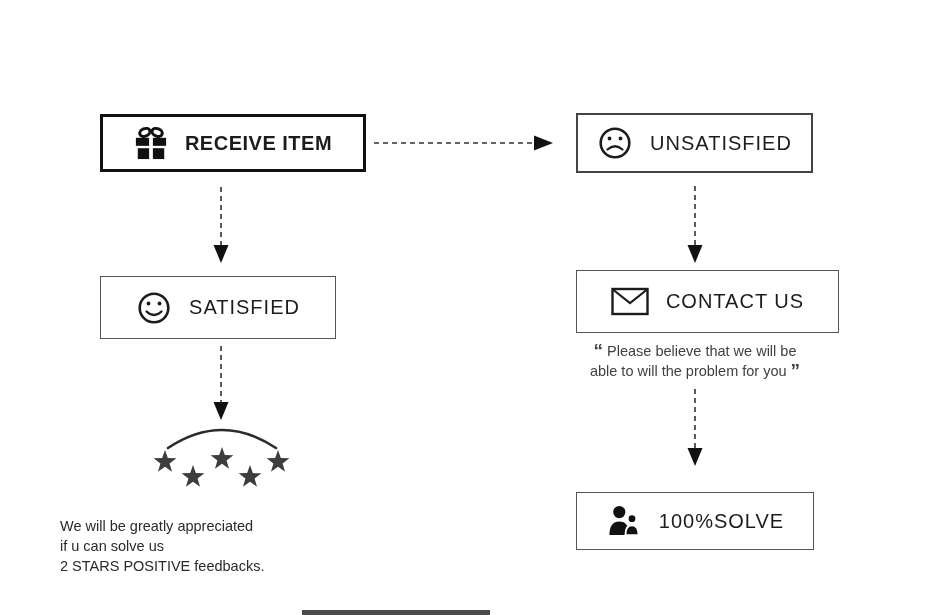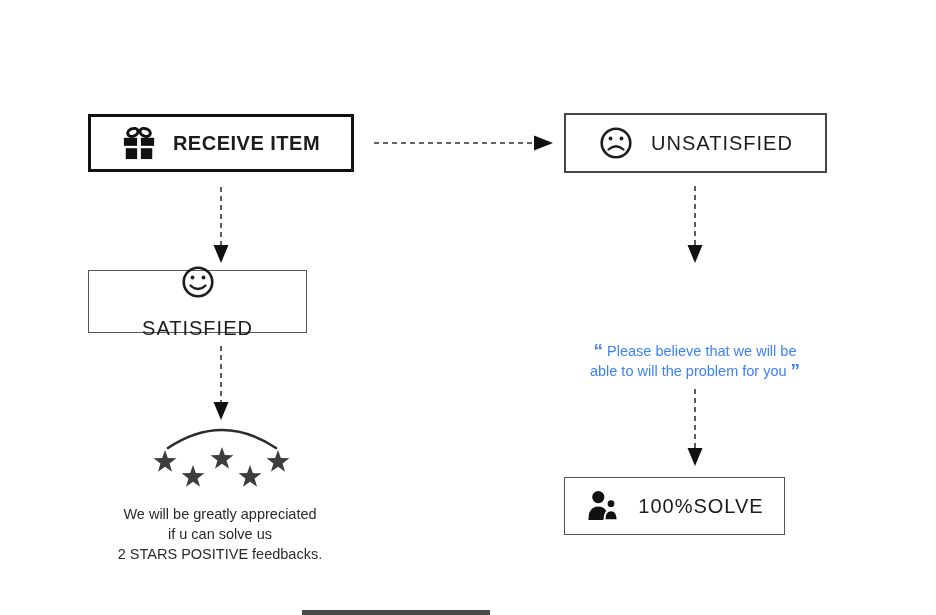--- a/index.html
+++ b/index.html
@@ -3,38 +3,38 @@
 <meta charset="utf-8">
 <style>
   html,body{margin:0;padding:0;background:#ffffff;}
   .canvas{
     position:relative;width:936px;height:615px;background:#ffffff;overflow:hidden;
     font-family:"Liberation Sans", sans-serif;color:#1c1c1c;
   }
   .overlay{position:absolute;left:0;top:0;width:936px;height:615px;pointer-events:none;}
   .node{
     position:absolute;background:#fff;display:flex;align-items:center;justify-content:center;
-    gap:17px;box-sizing:border-box;
+    gap:17px;box-sizing:border-box;margin-left:12px;
   }
   .node .label{font-size:20px;letter-spacing:1px;color:#1c1c1c;white-space:nowrap;}
   .node-receive{left:88px;top:114px;width:266px;height:58px;border:3px solid #111;}
   .node-receive .label{font-weight:bold;letter-spacing:0.5px;}
-  .node-unsatisfied{left:564px;top:113px;width:263px;height:60px;border:2px solid #444;}
-  .node-satisfied{left:88px;top:270px;width:219px;height:63px;border:1.5px solid #555;flex-direction:column;}
+  .node-unsatisfied{left:564px;top:113px;width:237px;height:60px;border:2px solid #444;}
+  .node-satisfied{left:88px;top:276px;width:236px;height:63px;border:1.5px solid #555;}
   .node-contact{left:564px;top:270px;width:263px;height:63px;border:1.5px solid #555;}
-  .node-solve{left:564px;top:477px;width:221px;height:58px;border:1.5px solid #555;text-align:right;}
+  .node-solve{left:564px;top:492px;width:238px;height:58px;border:1.5px solid #555;text-align:right;}
   .icon{display:inline-flex;align-items:center;justify-content:center;line-height:0;}
   .quote{
     position:absolute;left:545px;top:341px;width:300px;text-align:center;
-    font-size:14.5px;line-height:20px;color:#3b82f6;
+    font-size:14.5px;line-height:20px;color:#404040;
   }
   .qmark{font-weight:bold;font-size:19px;line-height:14px;vertical-align:-1px;}
   .stars-wrap{position:absolute;left:135px;top:424px;width:170px;height:72px;}
   .feedback{
-    position:absolute;left:60px;top:504px;width:320px;text-align:center;
+    position:absolute;left:60px;top:516px;width:320px;text-align:left;
     font-size:14.5px;line-height:20px;color:#2a2a2a;
   }
   .bottom-bar{position:absolute;left:302px;top:610px;width:188px;height:5px;background:#4a4a4a;}
 </style>
 </head>
 <body>
 
 <div class="canvas">
 
   <svg class="overlay" viewBox="0 0 936 615">
@@ -85,20 +85,29 @@
       <svg width="36" height="36" viewBox="0 0 36 36">
         <circle cx="18" cy="18" r="14.3" fill="none" stroke="#1c1c1c" stroke-width="2.6"></circle>
         <circle cx="12.5" cy="13.5" r="1.9" fill="#1c1c1c"></circle>
         <circle cx="23.5" cy="13.5" r="1.9" fill="#1c1c1c"></circle>
         <path d="M10.5 21.5 Q18 28.5 25.5 21.5" fill="none" stroke="#1c1c1c" stroke-width="2.2" stroke-linecap="round"></path>
       </svg>
     </span>
     <span class="label">SATISFIED</span>
   </div>
 
+  <div class="node node-contact">
+    <span class="icon">
+      <svg width="38" height="29" viewBox="0 0 38 28">
+        <rect x="1.5" y="1.5" width="35" height="25" fill="none" stroke="#1c1c1c" stroke-width="2.4"></rect>
+        <path d="M2.5 2.5 L19 15.5 L35.5 2.5" fill="none" stroke="#1c1c1c" stroke-width="2.2"></path>
+      </svg>
+    </span>
+    <span class="label">CONTACT US</span>
+  </div>
 
   <div class="quote">
     <div><span class="qmark">“</span>&nbsp;<span>Please believe that we will be</span></div>
     <div><span>able to will the problem for you</span>&nbsp;<span class="qmark">”</span></div>
   </div>
 
   <div class="node node-solve">
     <span class="icon">
       <svg width="36" height="32" viewBox="0 0 36 34">
         <circle cx="13" cy="7.5" r="6.5" fill="#111"></circle>

